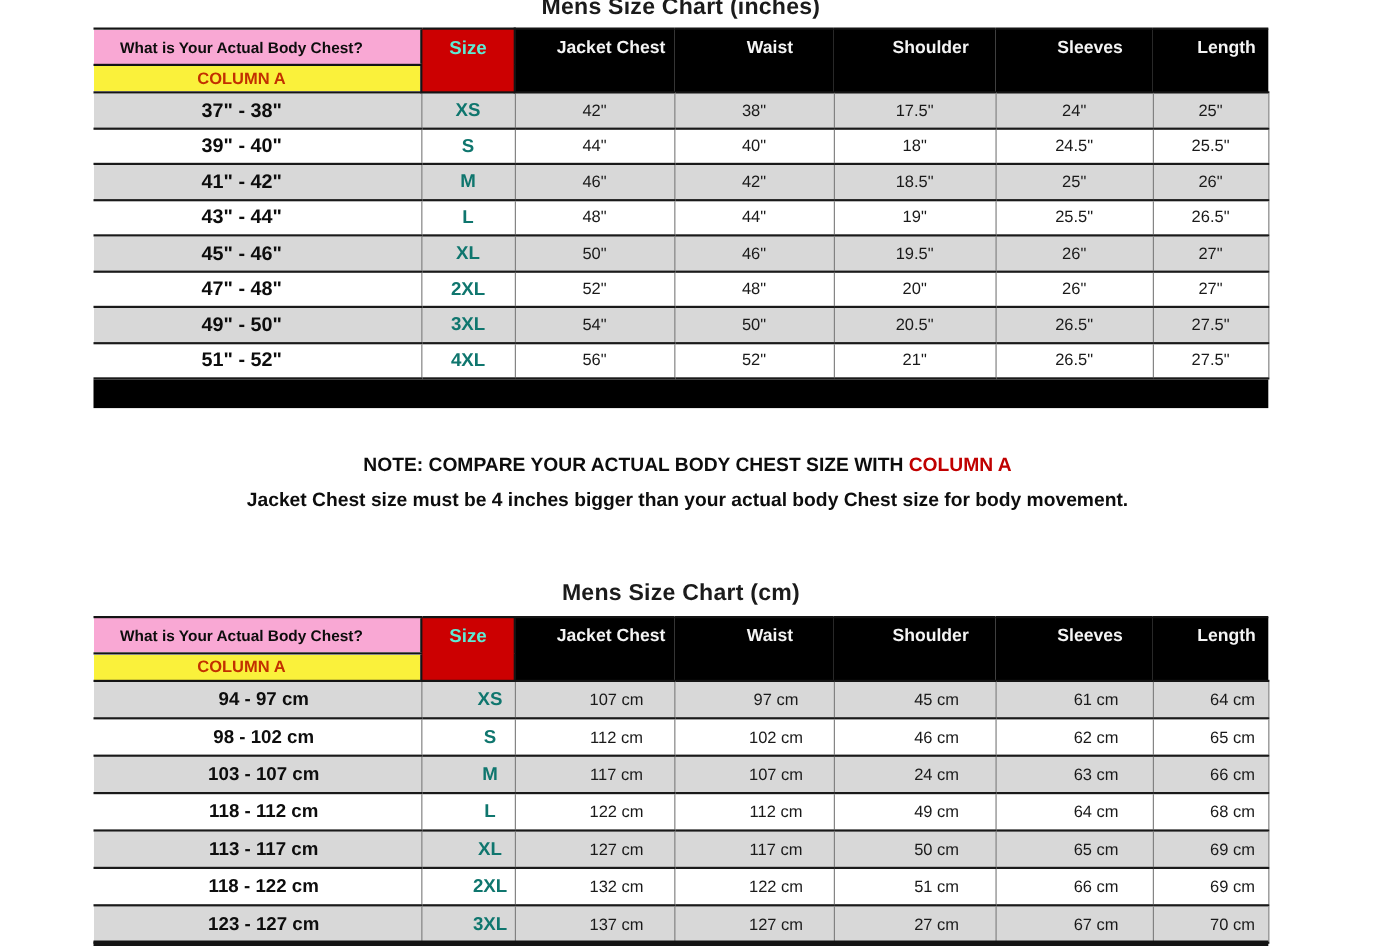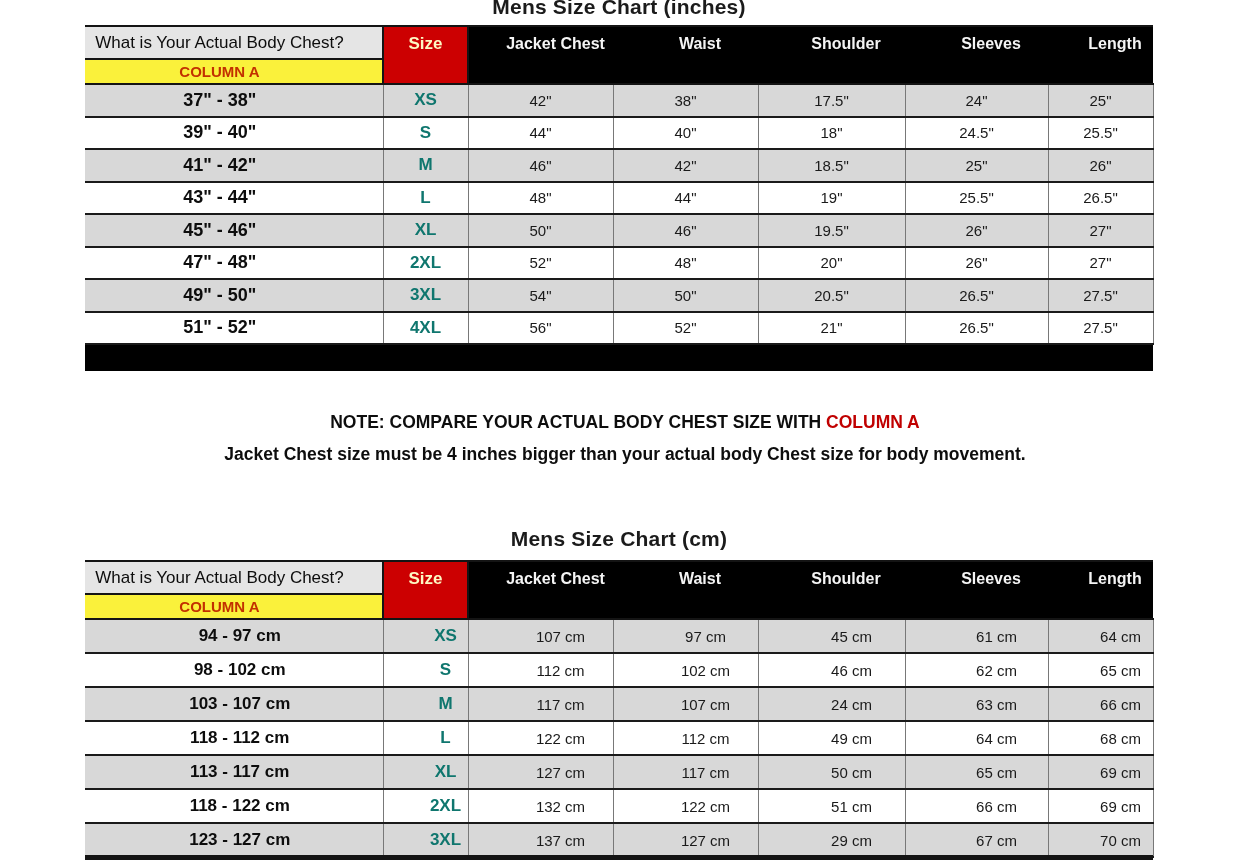--- a/index.html
+++ b/index.html
@@ -10,24 +10,24 @@
     font-weight:bold;font-size:21px;color:#1b1b1b;letter-spacing:.2px;}
   .title-inches{top:-5px;}
   .title-cm{top:527px;}
 
   table.size-table{position:absolute;left:85px;border-collapse:collapse;table-layout:fixed;
     width:1068px;}
   .tbl-in{top:25px;}
   .tbl-cm{top:560px;}
 
   thead th{padding:0;border:0;border-bottom:2px solid #141414;vertical-align:middle;}
-  th.th-question{background:#e5e5e5;overflow:hidden;font-size:17px;font-weight:normal;color:#0d0d0d;height:31px;border-top:2px solid #141414;}
+  th.th-question{background:#f9a8d4;overflow:hidden;font-size:14px;font-weight:bold;color:#0d0d0d;height:31px;border-top:2px solid #141414;}
   th.th-cola{background:#FAF13B;overflow:hidden;height:23px;}
   .cola-text{color:#C23000;font-size:15px;font-weight:bold;}
-  th.th-size{background:#CC0001;color:#fef9c3;font-size:17px;font-weight:bold;
+  th.th-size{background:#CC0001;color:#5eead4;font-size:17px;font-weight:bold;
     vertical-align:top;padding-top:7px;border-top:2px solid #141414;border-left:2px solid #141414;border-right:2px solid #141414;}
   th.th-black{background:#000000;color:#f4f4f4;font-size:16px;font-weight:bold;
     vertical-align:top;padding-top:8px;border-top:2px solid #141414;padding-left:29px;}
 
   .shift{display:inline-block;white-space:nowrap;transform:translateX(-14px);}
 
   tbody td{padding:0;text-align:center;vertical-align:middle;
     border:1px solid #787878;border-top:2px solid #1a1a1a;border-bottom:2px solid #1a1a1a;}
   tbody td:first-child{border-left:0;overflow:hidden;}
   .tbl-in tbody td{height:30.5px;}
@@ -262,21 +262,21 @@
           <td class="col-val"><span>122 cm</span></td>
           <td class="col-val"><span>51 cm</span></td>
           <td class="col-val"><span>66 cm</span></td>
           <td class="col-val"><span>69 cm</span></td>
         </tr>
         <tr class="row-gray">
           <td class="col-a"><span class="shift">123 - 127 cm</span></td>
           <td class="col-size"><span>3XL</span></td>
           <td class="col-val"><span>137 cm</span></td>
           <td class="col-val"><span>127 cm</span></td>
-          <td class="col-val"><span>29 cm</span></td>
+          <td class="col-val"><span>27 cm</span></td>
           <td class="col-val"><span>67 cm</span></td>
           <td class="col-val"><span>70 cm</span></td>
         </tr>
       </tbody>
   </table>
 
   <div class="footer-bar footer-cm"></div>
 
 </div>
 

